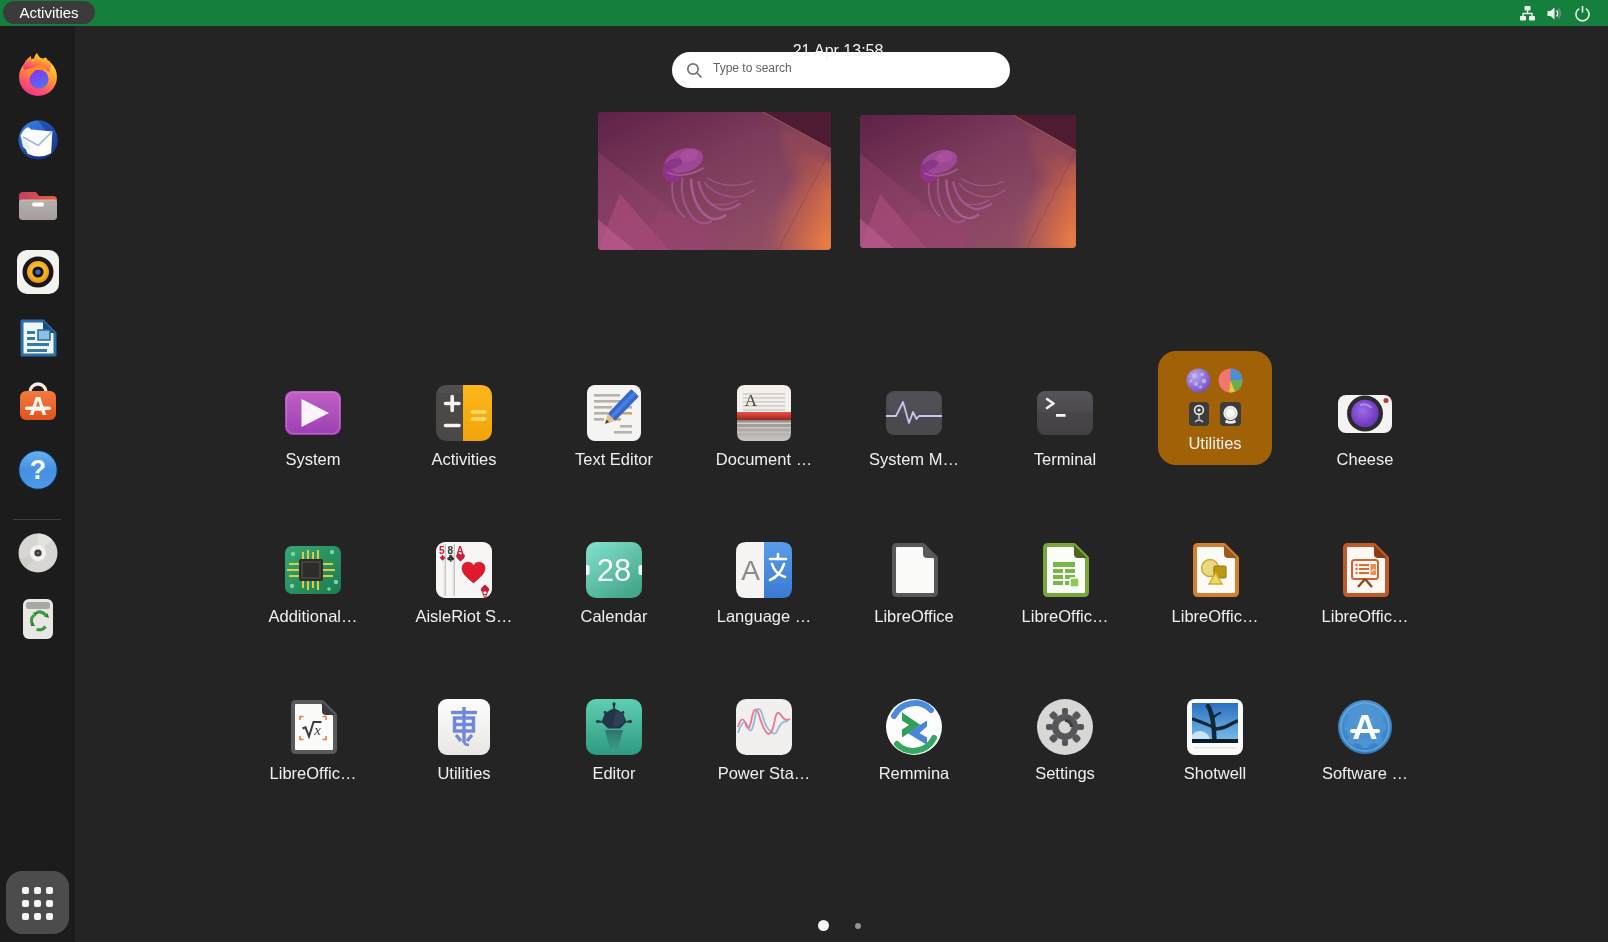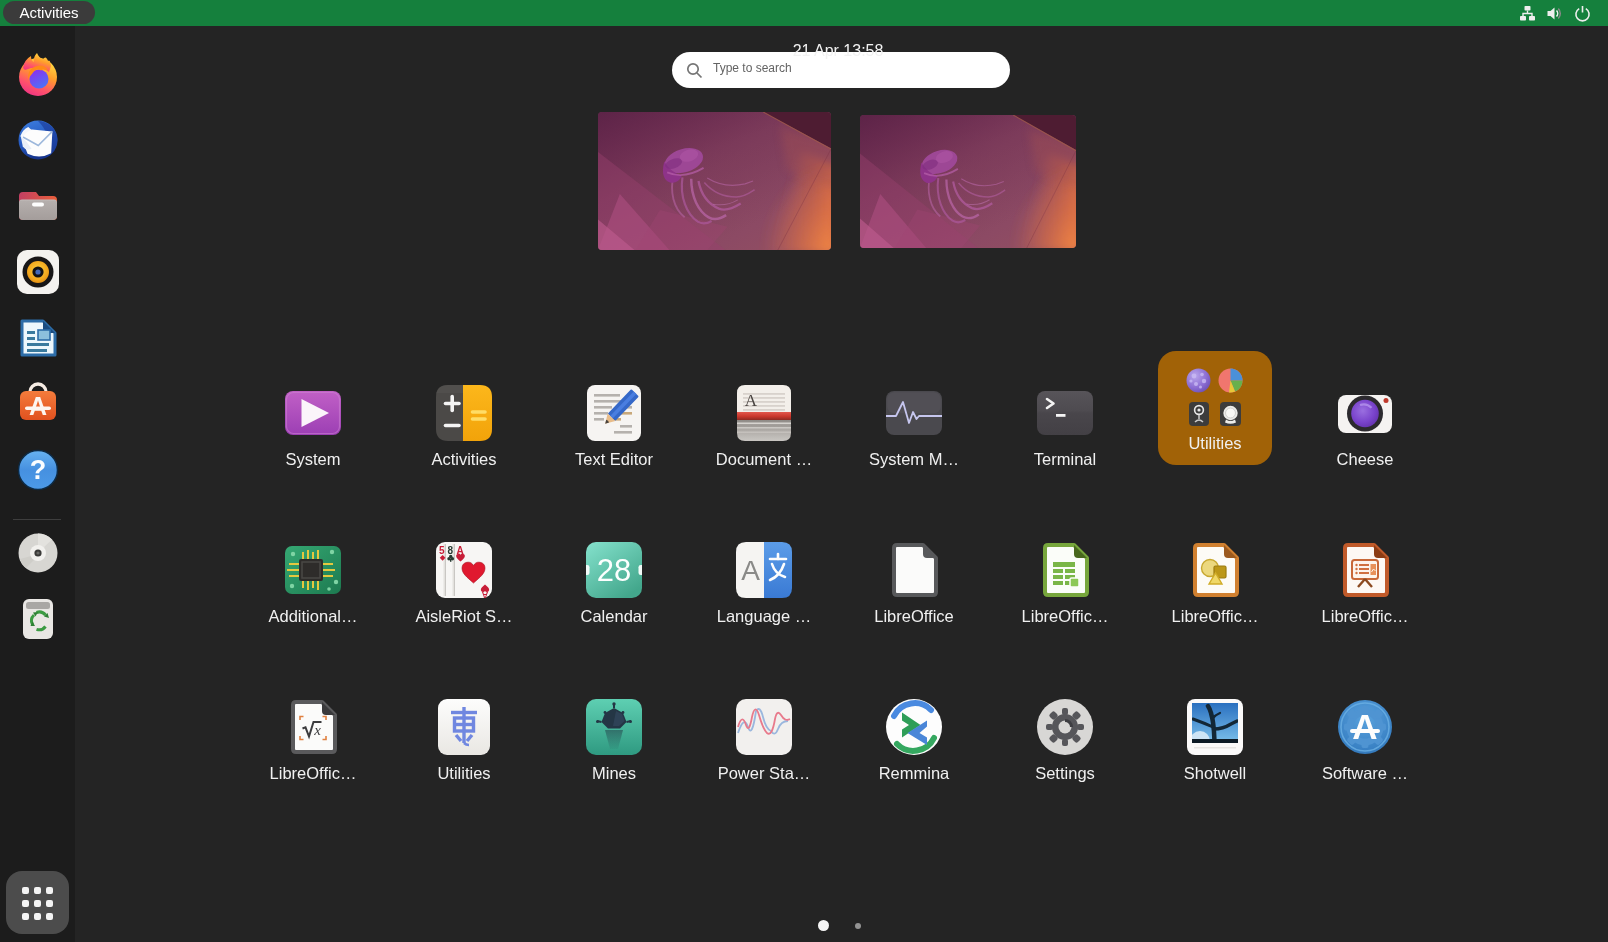--- a/index.html
+++ b/index.html
@@ -701,21 +701,21 @@
           <circle cx="28" cy="5" r="1.7"></circle>
               <circle cx="19" cy="13.5" r="1.4"></circle>
               <circle cx="37" cy="13.5" r="1.4"></circle>
           <circle cx="11.5" cy="22.5" r="1.5"></circle>
               <circle cx="44.5" cy="22.5" r="1.5"></circle>
         </g>
         <polygon points="30,12 36,15 38.5,22 33,27 27,27" fill="#31465a" opacity="0.8"></polygon>
         <path d="M19,31 h18 l-5,19 h-8 Z" fill="url(#minefl)"></path>
       </svg>
     </div>
-    <div class="lb">Mines</div>
+    <div class="lb">Editor</div>
   </div>
   <div class="app" style="left:694px;top:699px">
     <div class="ic" style="top:0px">
       <svg width="56" height="56" viewBox="0 0 56 56">
         <rect width="56" height="56" rx="10" fill="#f2f0ee"></rect>
         <path d="M2,34 q6,-18 10,-6 t8,-16 q4,-6 7,6 t8,14 q4,6 7,-2 t10,-8" fill="none" stroke="#90b0dc" stroke-width="1.8" opacity="0.9"></path>
         <path d="M2,28 q4,-14 8,-2 q3,9 6,-8 q3,-14 7,-2 q4,14 8,18 q5,4 8,-14 q2,-10 6,-4 q4,7 9,4" fill="none" stroke="#e87a8c" stroke-width="1.8"></path>
       </svg>
     </div>
     <div class="lb">Power Sta…</div>

